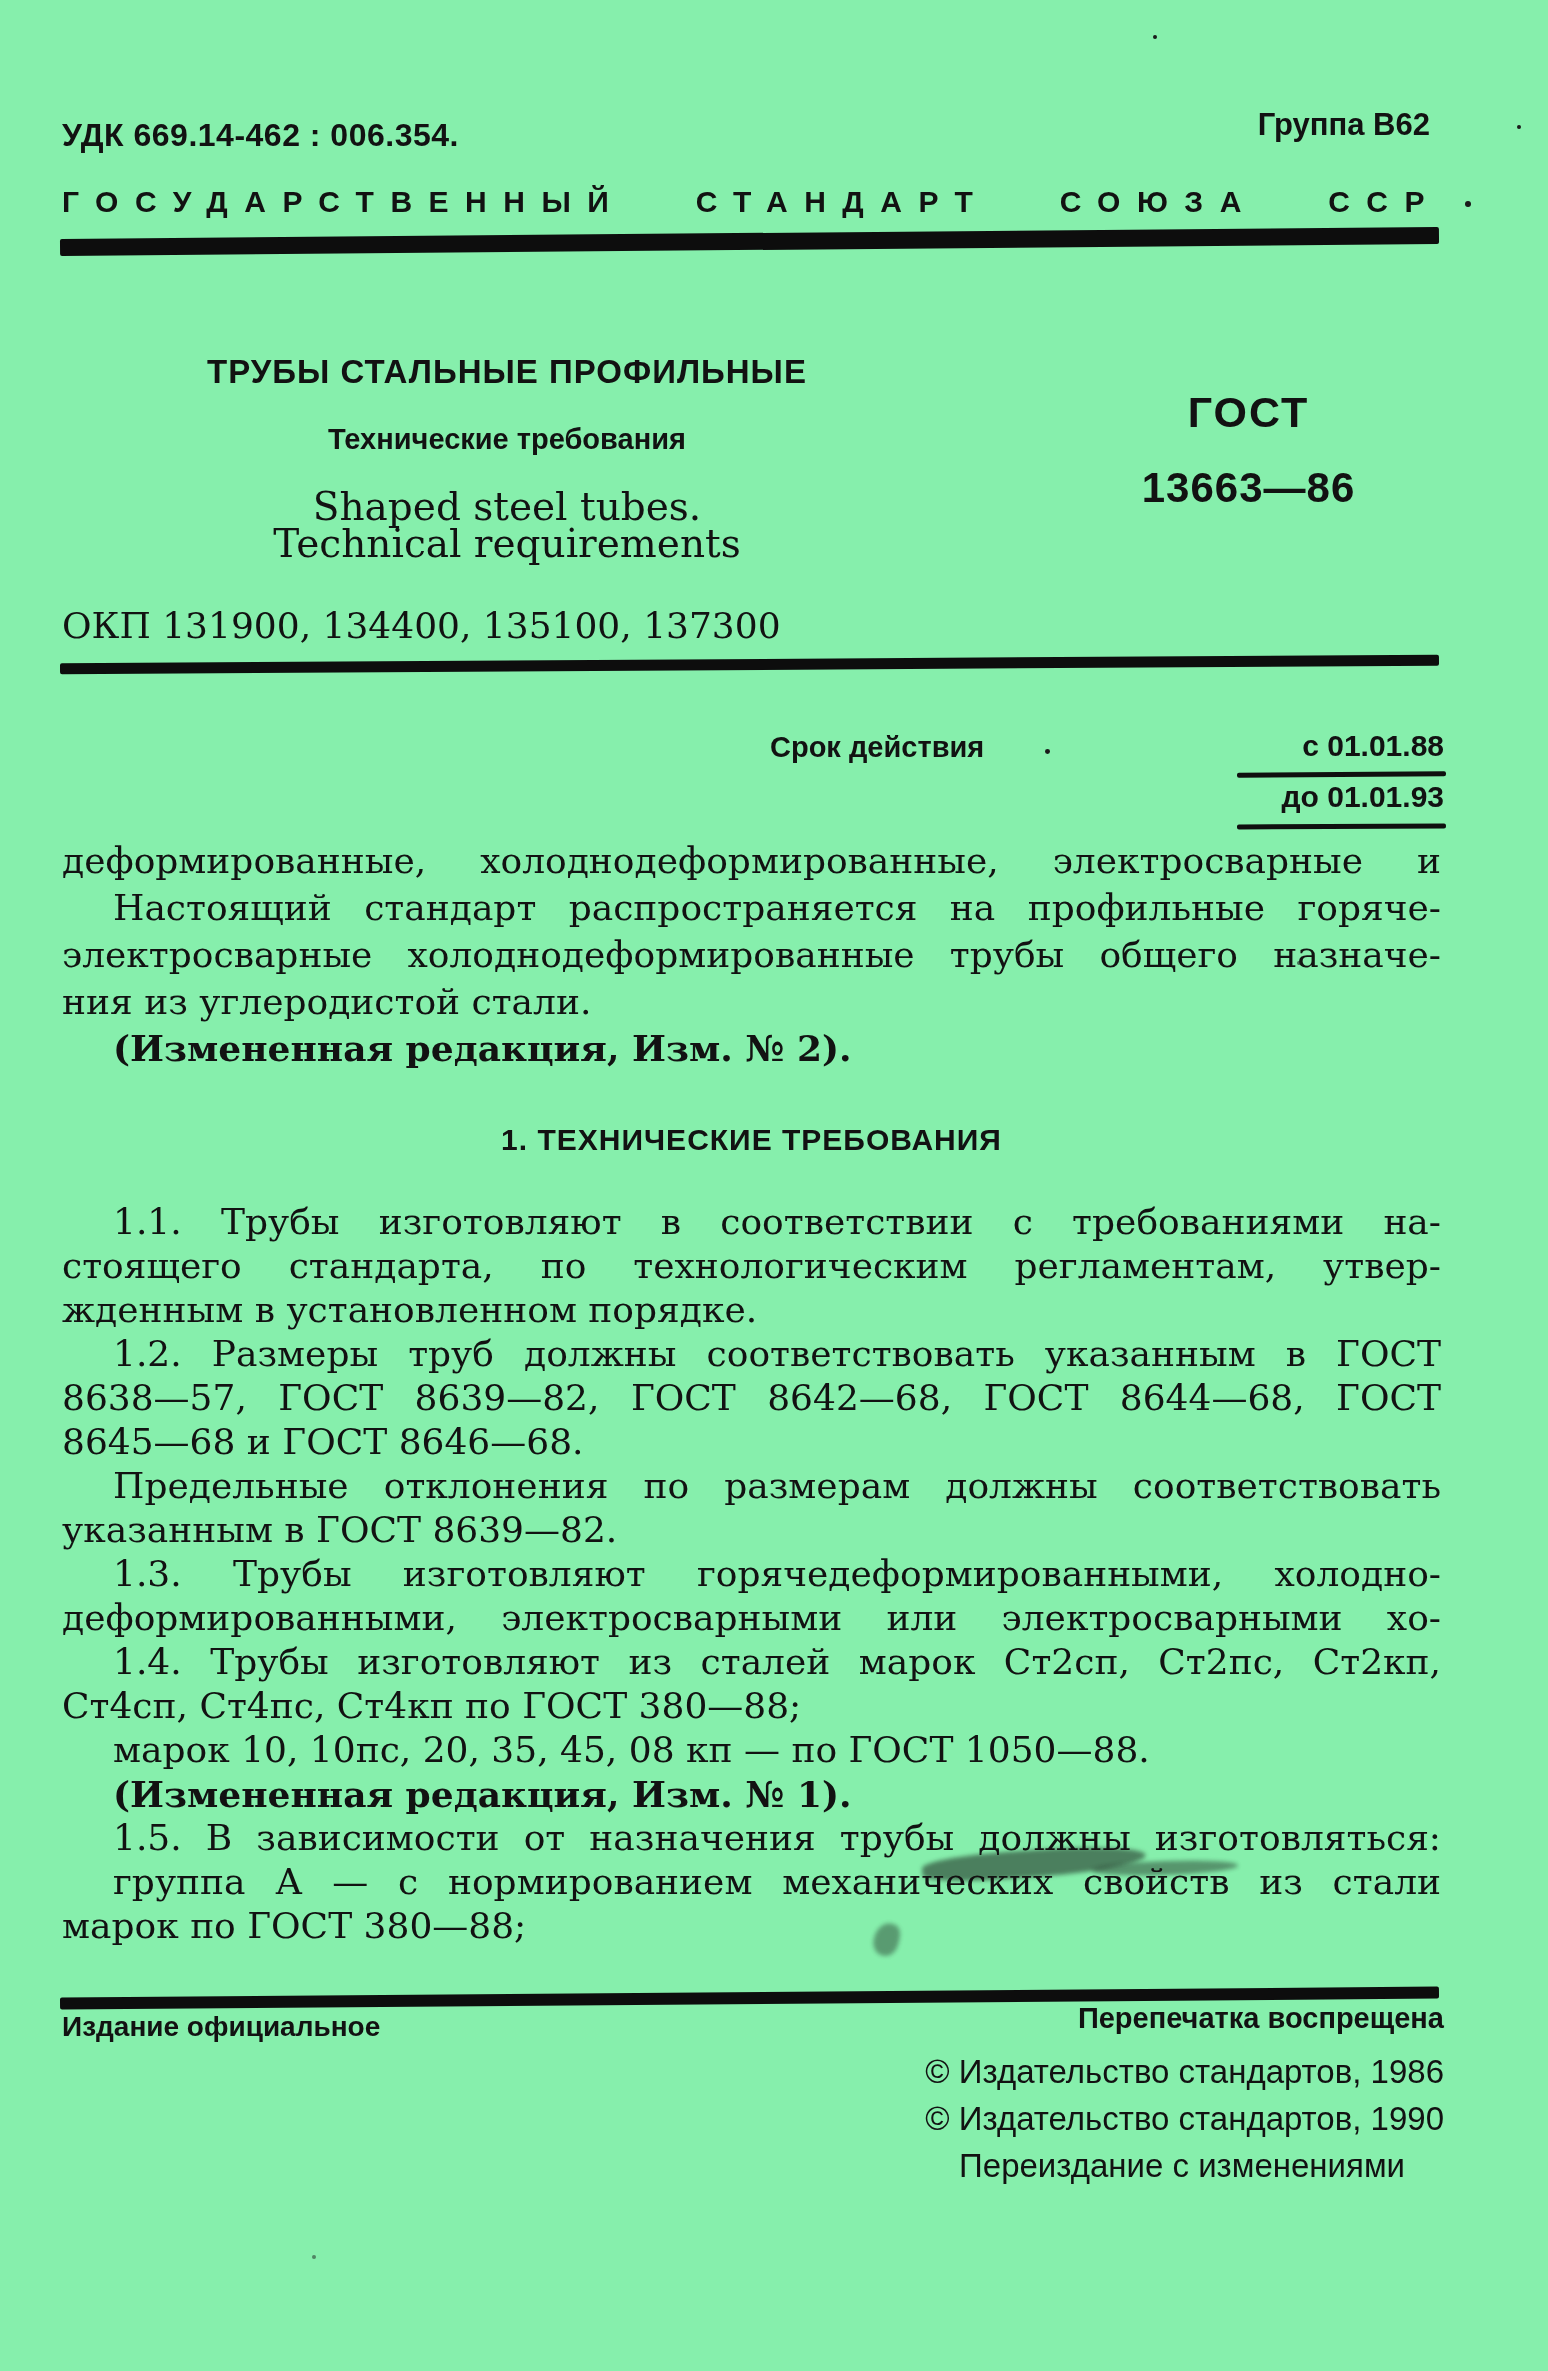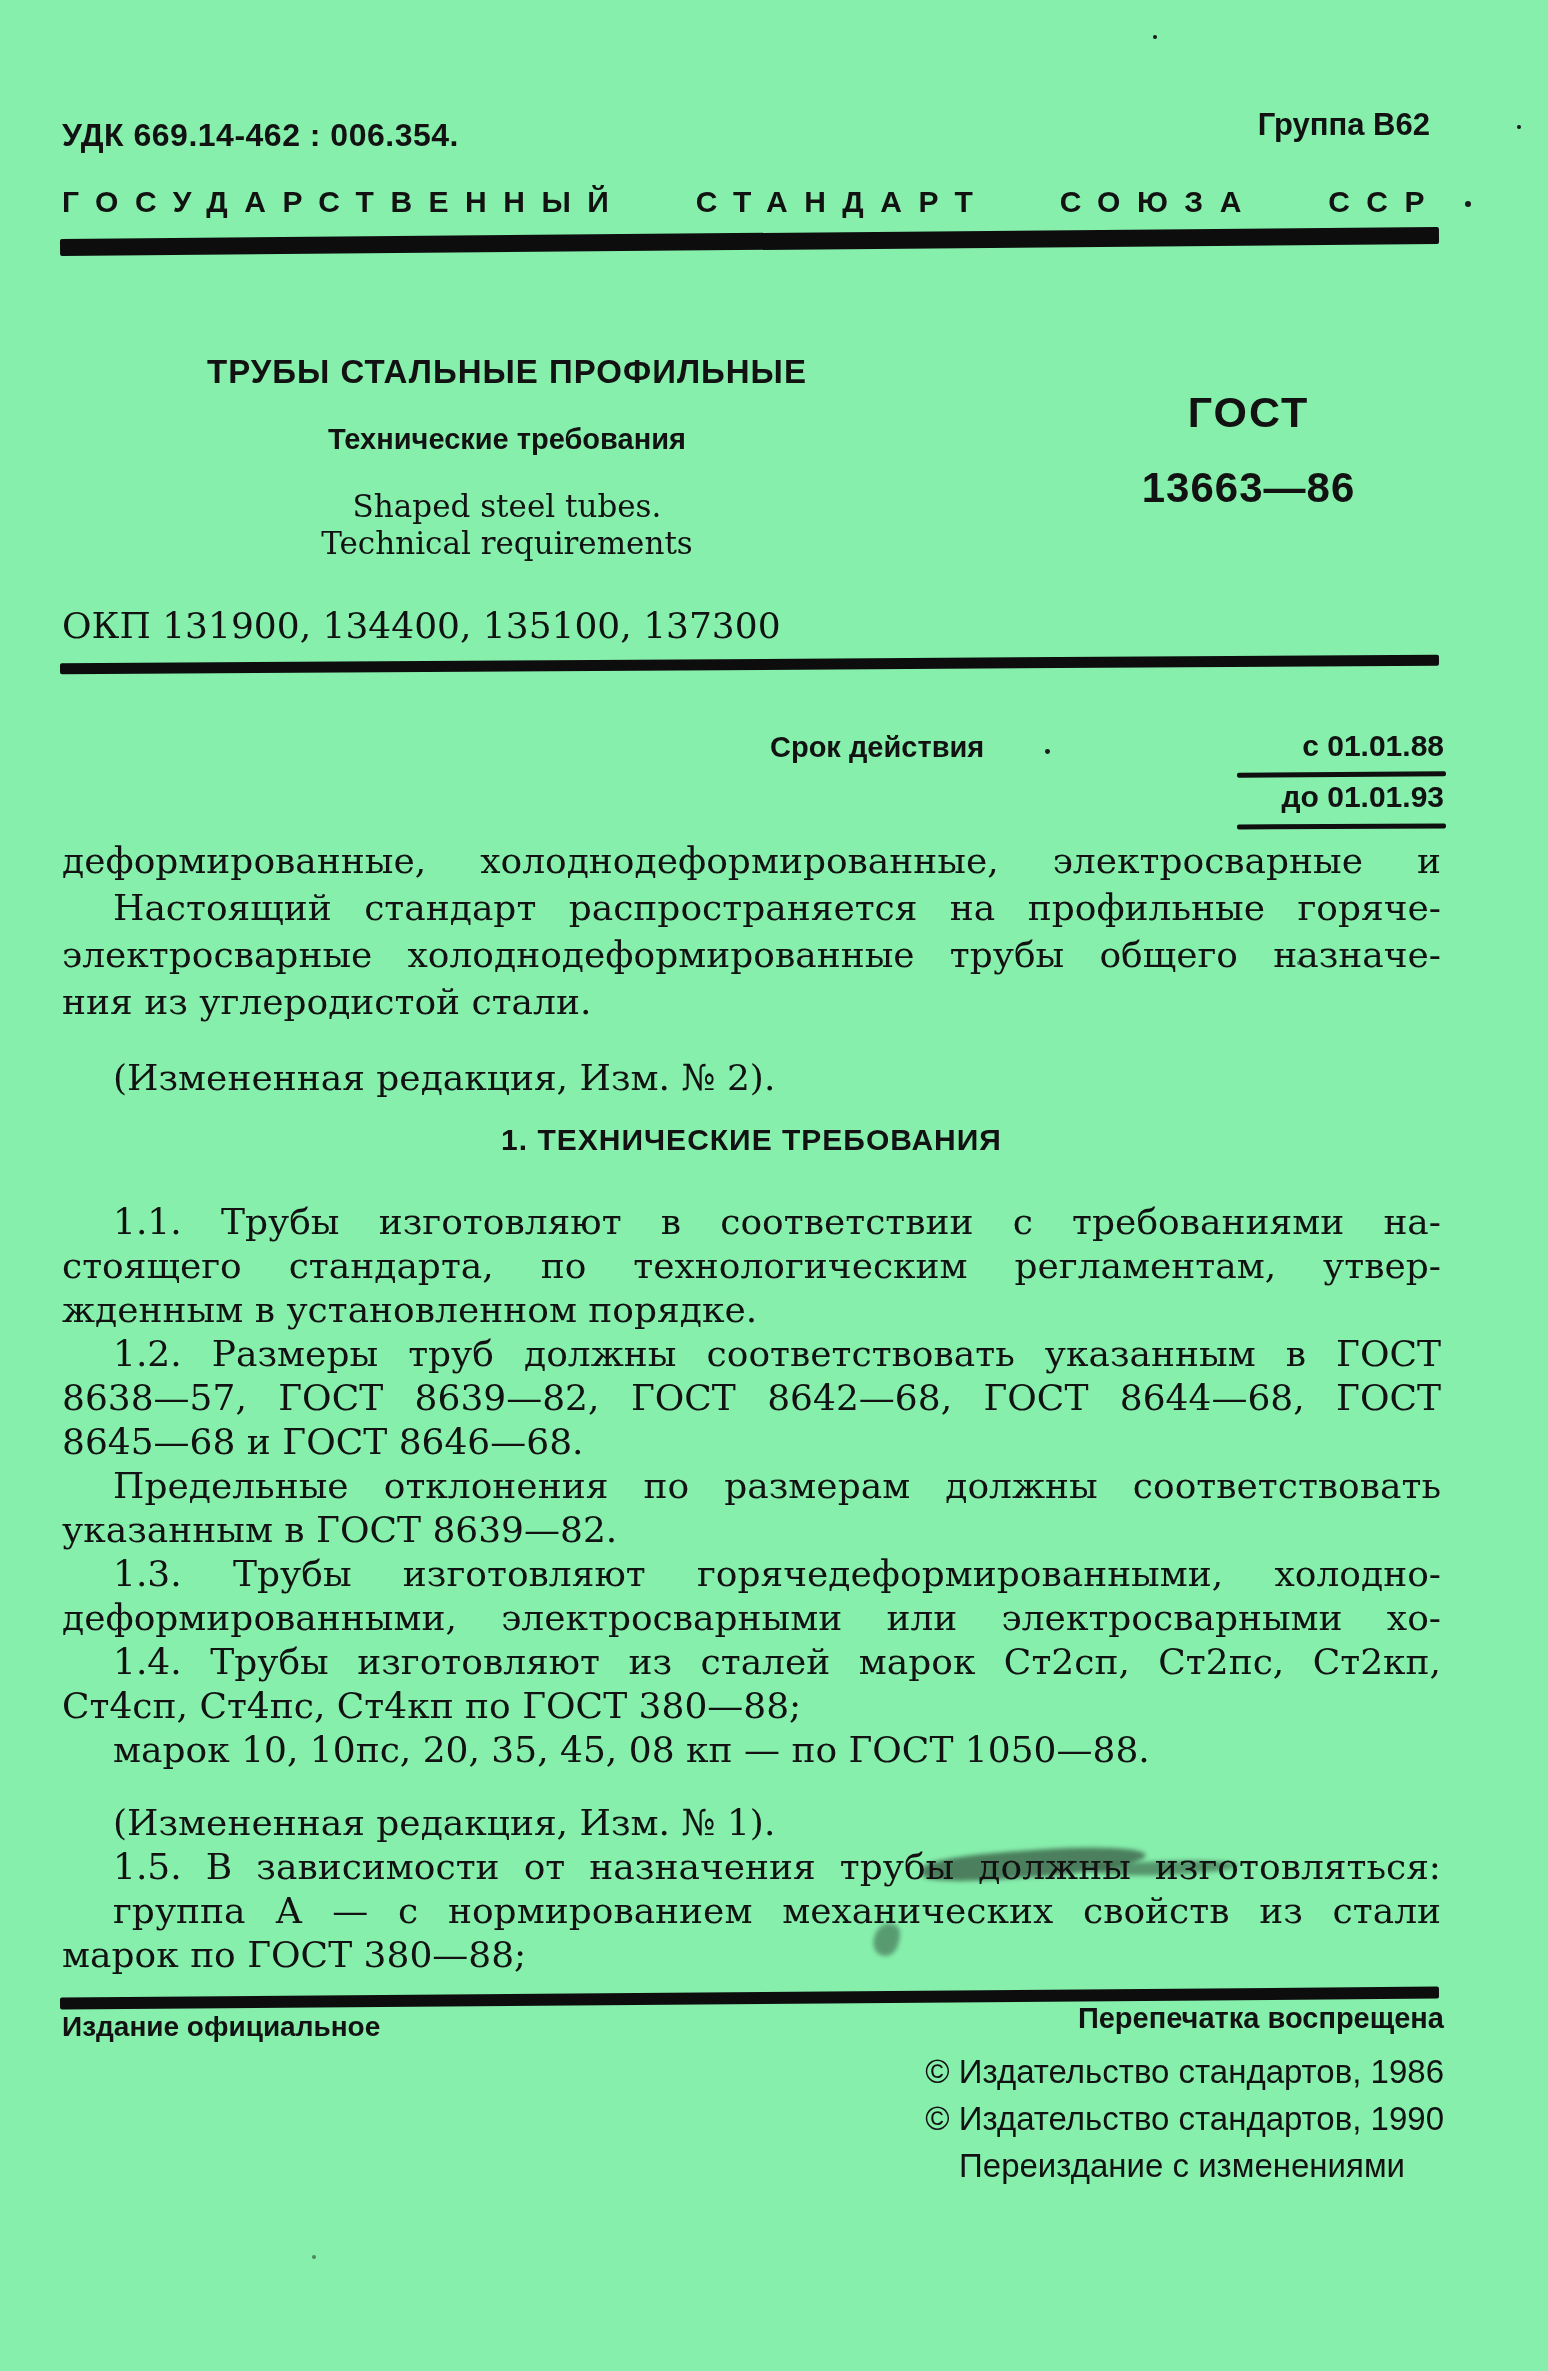--- a/index.html
+++ b/index.html
@@ -6,40 +6,40 @@
   .page{
     position:relative;
     width:1549px;height:2372px;
     background:#86efac;
     color:#121212;
     font-family:"DejaVu Serif",serif;
     overflow:hidden;
   }
   .abs{position:absolute;}
   .sans{font-family:"Liberation Sans",sans-serif;}
-  .b{font-weight:normal;margin-top:29px;}
+  .b{font-weight:bold;}
 
   
   .udk{left:62px;top:117px;font-size:32px;font-weight:bold;letter-spacing:0.5px;}
   .group{right:119px;top:107px;font-size:31px;font-weight:bold;}
   .org-title{
     left:62px;top:185px;width:1379px;
     font-size:30px;font-weight:bold;letter-spacing:.55em;
     text-align:justify;text-align-last:justify;white-space:nowrap;
   }
   .rule{background:#0d0d0d;border-radius:2px;}
   .rule1{left:60px;top:233px;width:1379px;height:16.6px;transform:rotate(-.5deg);}
   .rule2{left:60px;top:659px;width:1379px;height:10.7px;transform:rotate(-.35deg);}
   .rule3{left:60px;top:1992px;width:1379px;height:11.7px;transform:rotate(-.45deg);}
 
   
   .title-col{left:146px;top:353px;width:722px;text-align:center;}
   .ru-title{position:absolute;top:0;left:0;width:100%;font-size:33px;font-weight:bold;letter-spacing:1px;font-family:"Liberation Sans",sans-serif;}
   .ru-sub{position:absolute;top:70px;left:0;width:100%;font-size:29px;font-weight:bold;font-family:"Liberation Sans",sans-serif;}
-  .en-title{position:absolute;top:135px;left:0;width:100%;font-size:31px;line-height:37px;}
+  .en-title{position:absolute;top:135px;left:0;width:100%;font-size:39px;line-height:37px;}
   .gost-col{left:1112px;top:388px;width:273px;text-align:center;font-family:"Liberation Sans",sans-serif;font-weight:bold;}
   .gost-label{position:absolute;top:0;left:0;width:100%;font-size:43px;letter-spacing:2px;}
   .gost-number{position:absolute;top:76px;left:0;width:100%;font-size:42px;letter-spacing:1px;}
 
   .okp{left:62px;top:605px;font-size:36px;text-align:right;}
 
   
   .validity-label{left:770px;top:731px;font-size:29px;font-weight:bold;font-family:"Liberation Sans",sans-serif;}
   .validity-from{right:105px;top:729px;font-size:30px;font-weight:bold;font-family:"Liberation Sans",sans-serif;}
   .validity-to{right:105px;top:780px;font-size:30px;font-weight:bold;font-family:"Liberation Sans",sans-serif;}

